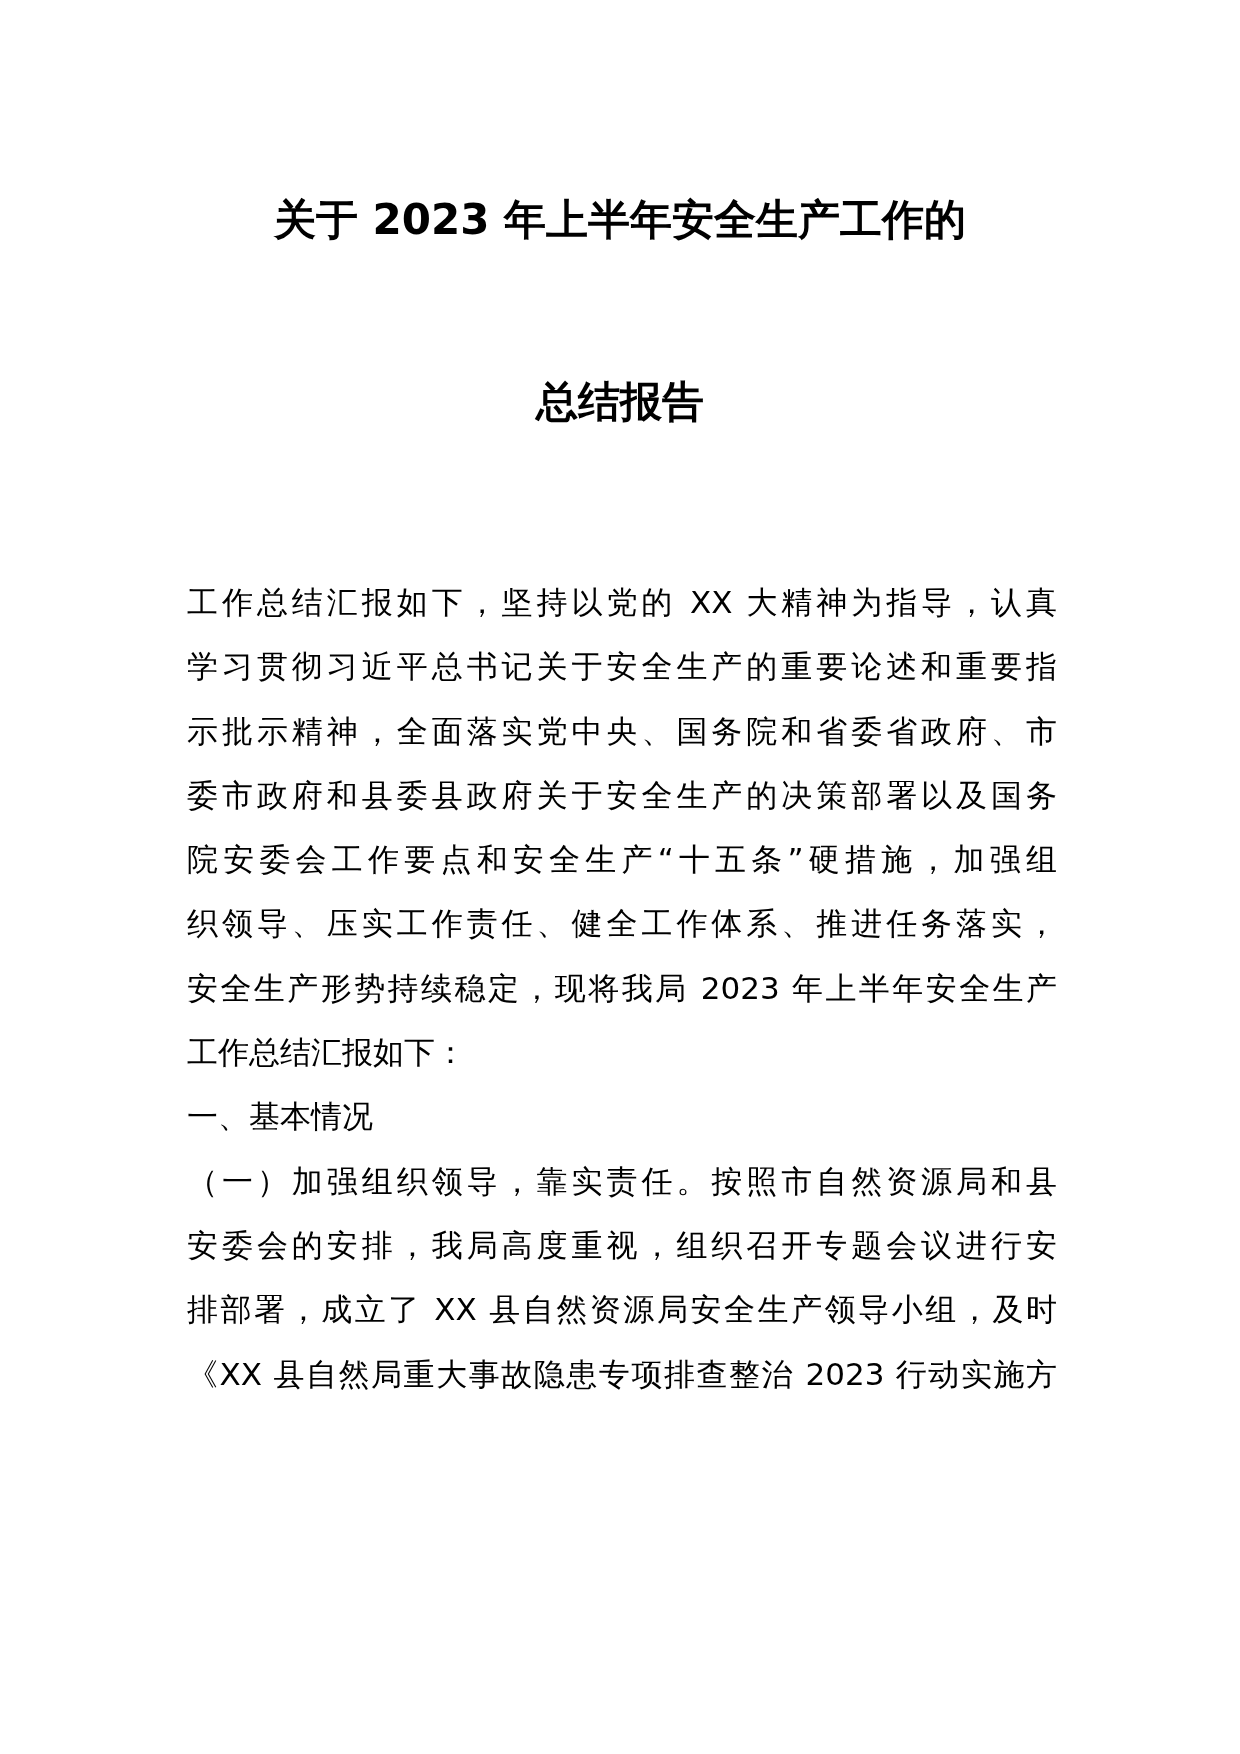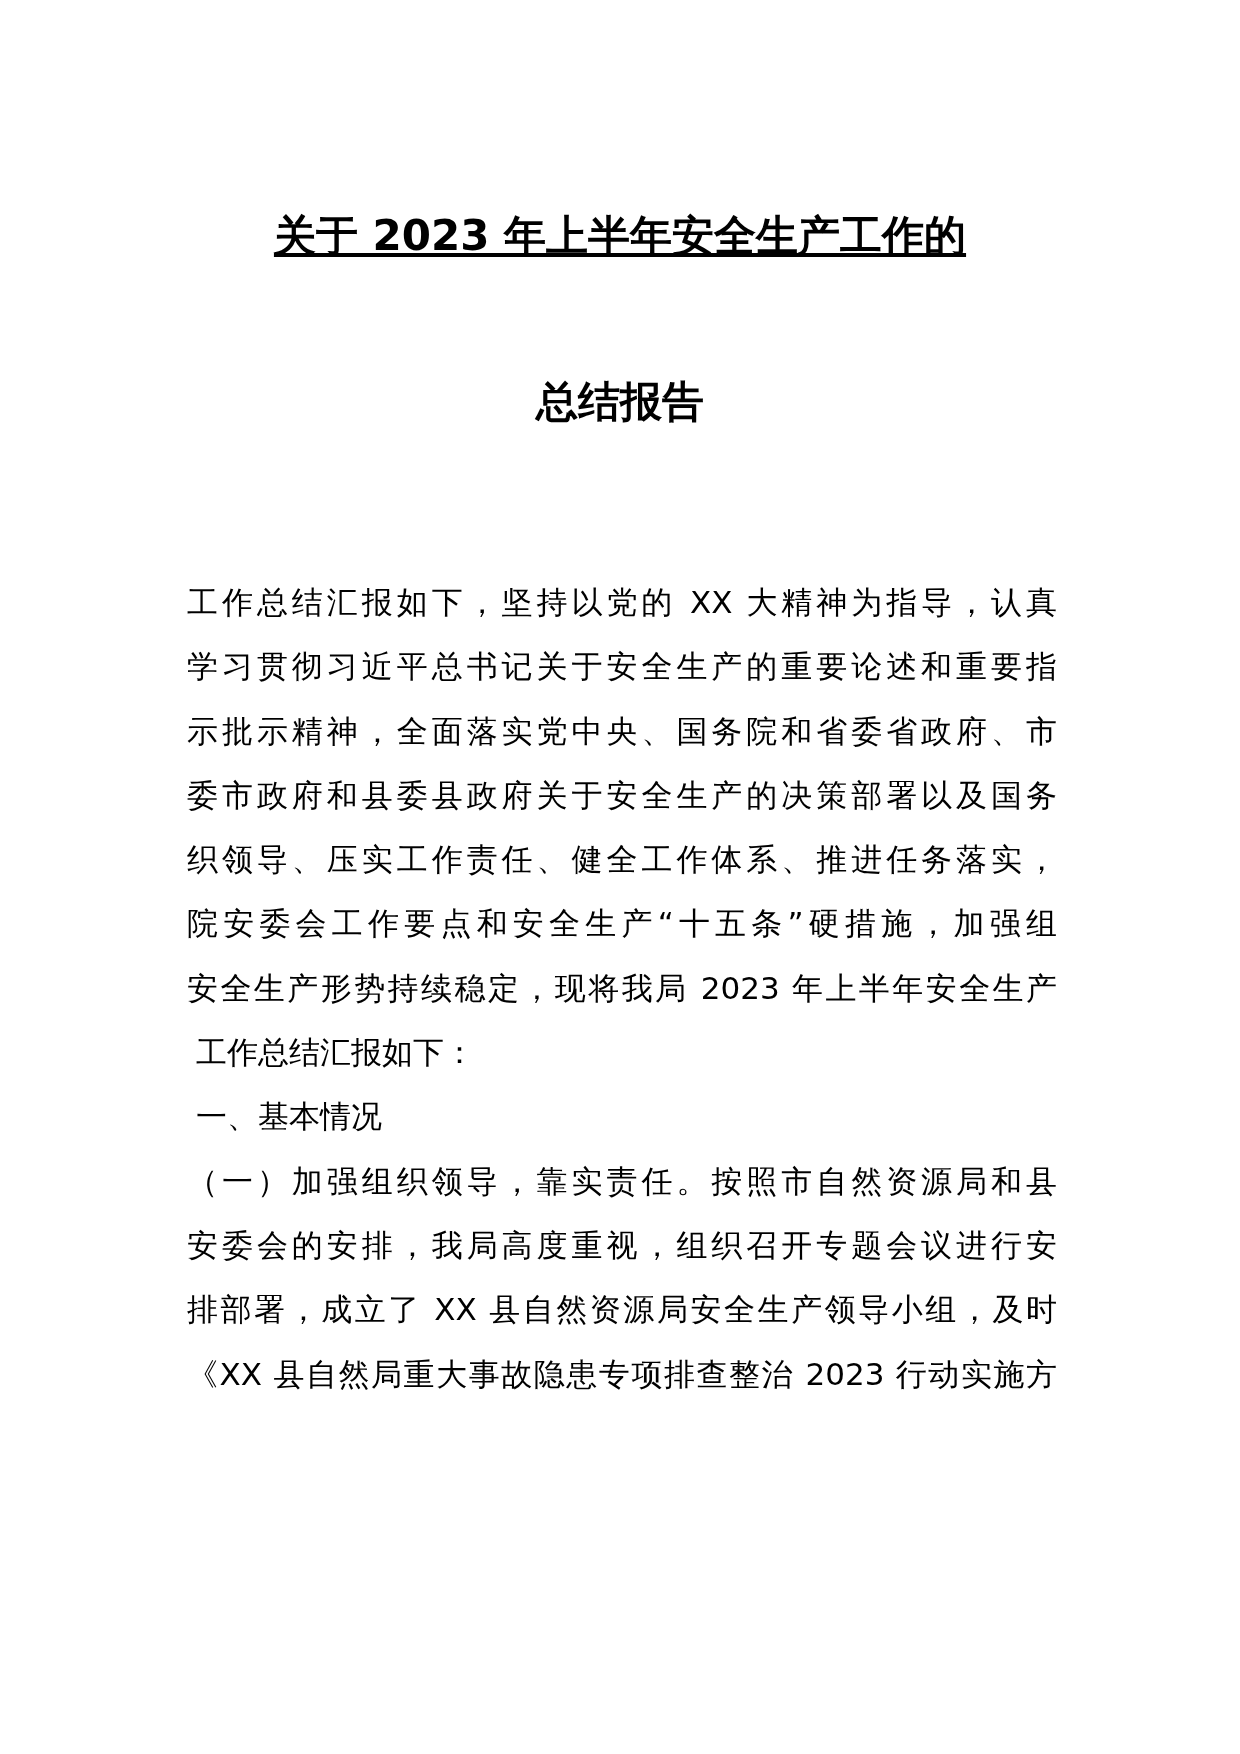--- a/index.html
+++ b/index.html
@@ -26,56 +26,55 @@
     position: absolute;
     left: 0;
     width: 1240px;
     text-align: center;
     font-weight: bold;
     font-size: 42px;
     line-height: 56px;
     letter-spacing: 0px;
     margin: 0;
   }
-  .title-line-1 { top: 208px; text-decoration: underline; }
+  .title-line-1 { top: 192px; }
   .title-line-2 { top: 374px; font-family: Liberation Serif, serif; }
   .body {
     position: absolute;
     left: 187px;
     top: 570px;
     width: 870px;
   }
   .line {
     height: 64.3px;
     line-height: 64.3px;
     font-size: 31px;
     white-space: nowrap;
     text-align: justify;
     text-align-last: justify;
     letter-spacing: 0px;
   }
   .line.last {
     text-align-last: left;
-    margin-left: 9px;
   }
 </style>
 </head>
 <body>
 
 <div class="page">
   <h1 class="title title-line-1">关于 2023 年上半年安全生产工作的</h1>
   <h1 class="title title-line-2">总结报告</h1>
 
   <div class="body">
     <div class="line">工作总结汇报如下，坚持以党的 XX 大精神为指导，认真</div>
     <div class="line">学习贯彻习近平总书记关于安全生产的重要论述和重要指</div>
     <div class="line">示批示精神，全面落实党中央、国务院和省委省政府、市</div>
     <div class="line">委市政府和县委县政府关于安全生产的决策部署以及国务</div>
+    <div class="line">院安委会工作要点和安全生产“十五条”硬措施，加强组</div>
     <div class="line">织领导、压实工作责任、健全工作体系、推进任务落实，</div>
-    <div class="line">院安委会工作要点和安全生产“十五条”硬措施，加强组</div>
     <div class="line">安全生产形势持续稳定，现将我局 2023 年上半年安全生产</div>
     <div class="line last">工作总结汇报如下：</div>
     <div class="line last">一、基本情况</div>
     <div class="line">（一）加强组织领导，靠实责任。按照市自然资源局和县</div>
     <div class="line">安委会的安排，我局高度重视，组织召开专题会议进行安</div>
     <div class="line">排部署，成立了 XX 县自然资源局安全生产领导小组，及时</div>
     <div class="line">《XX 县自然局重大事故隐患专项排查整治 2023 行动实施方</div>
   </div>
 </div>
 

